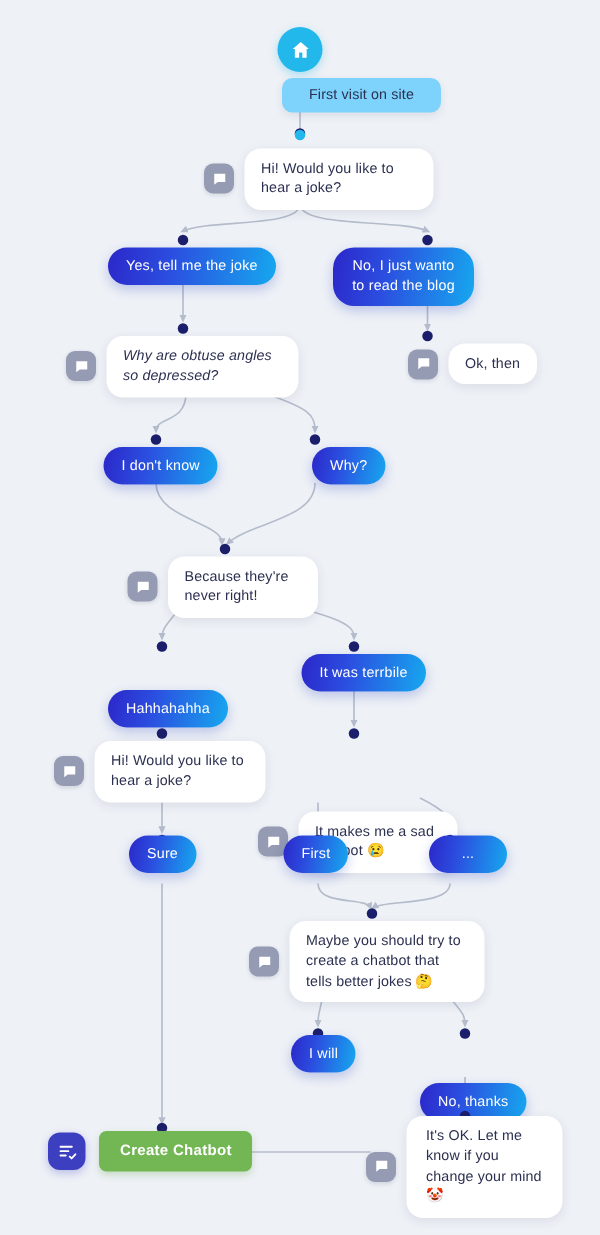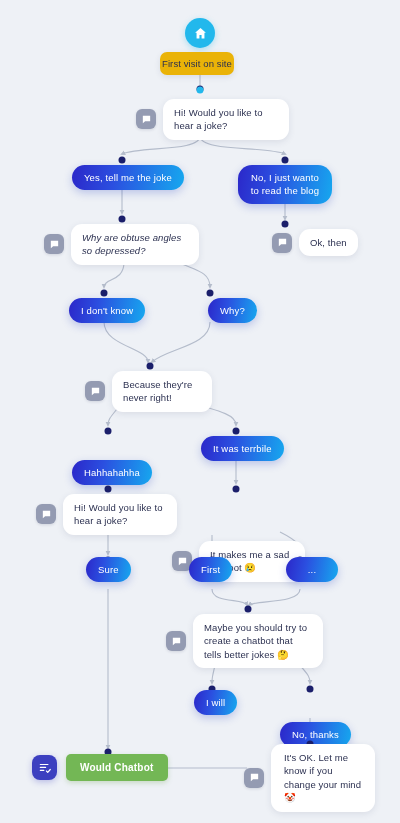--- a/index.html
+++ b/index.html
@@ -41,28 +41,29 @@
     width: 30px; height: 30px;
     border-radius: 50%;
     background: #22b8ec;
     display: flex;
     align-items: center;
     justify-content: center;
     box-shadow: 0 2px 6px rgba(34,184,236,.35);
   }
   
   .label-card {
-    background: #eab308;
+    background: #7dd3fc;
     border-radius: 7px;
-    padding: 6px 2px;
+    padding: 6px 18px;
     font-size: 9.5px;
     color: #2b3050;
     box-shadow: 0 2px 6px rgba(40,50,90,.10);
     white-space: nowrap;
     letter-spacing: .1px;
+    margin-left: 28px;
   }
   
   .msg-row {
     display: flex;
     align-items: center;
     gap: 7px;
   }
   .bot-icon {
     width: 20px; height: 20px;
     min-width: 20px;
@@ -209,21 +210,21 @@
       <div class="bubble" style="max-width:104px;">Hi! Would you like to hear a joke?</div>
     </div>
   </div>
 
   <div class="dot" style="left:122px; top:160px;"></div>
   <div class="node" style="left:72px; top:165px;">
     <div class="pill">Yes, tell me the joke</div>
   </div>
 
   <div class="dot" style="left:285px; top:160px;"></div>
-  <div class="node" style="left:238px; top:165px; width:106px;">
+  <div class="node" style="left:222px; top:165px; width:106px;">
     <div class="pill" style="width:94px; box-sizing:border-box;">No, I just wanto to read the blog</div>
   </div>
 
   <div class="dot" style="left:122px; top:219px;"></div>
   <div class="node" style="left:44px; top:224px;">
     <div class="msg-row">
       <span class="bot-icon">
         <svg width="11" height="11" viewBox="0 0 24 24" fill="#ffffff">
           <path d="M4 4h16v12H9l-5 4z"></path>
         </svg>
@@ -352,17 +353,17 @@
   <div class="dot" style="left:108px; top:752px;"></div>
   <div class="dot" style="left:150px; top:768px;"></div>
   <div class="node" style="left:32px; top:754px;">
     <div class="cta-row">
       <span class="cta-icon">
         <svg width="14" height="14" viewBox="0 0 24 24" fill="none" stroke="#ffffff" stroke-width="2.1" stroke-linecap="round">
           <path d="M4 6h13M4 11h9M4 16h6"></path>
           <path d="M14.5 17.2l2.2 2.2 4.3-4.8" stroke-linejoin="round"></path>
         </svg>
       </span>
-      <button class="cta-btn">Would Chatbot</button>
+      <button class="cta-btn">Create Chatbot</button>
     </div>
   </div>
 
 </div>
 
 </body></html>

